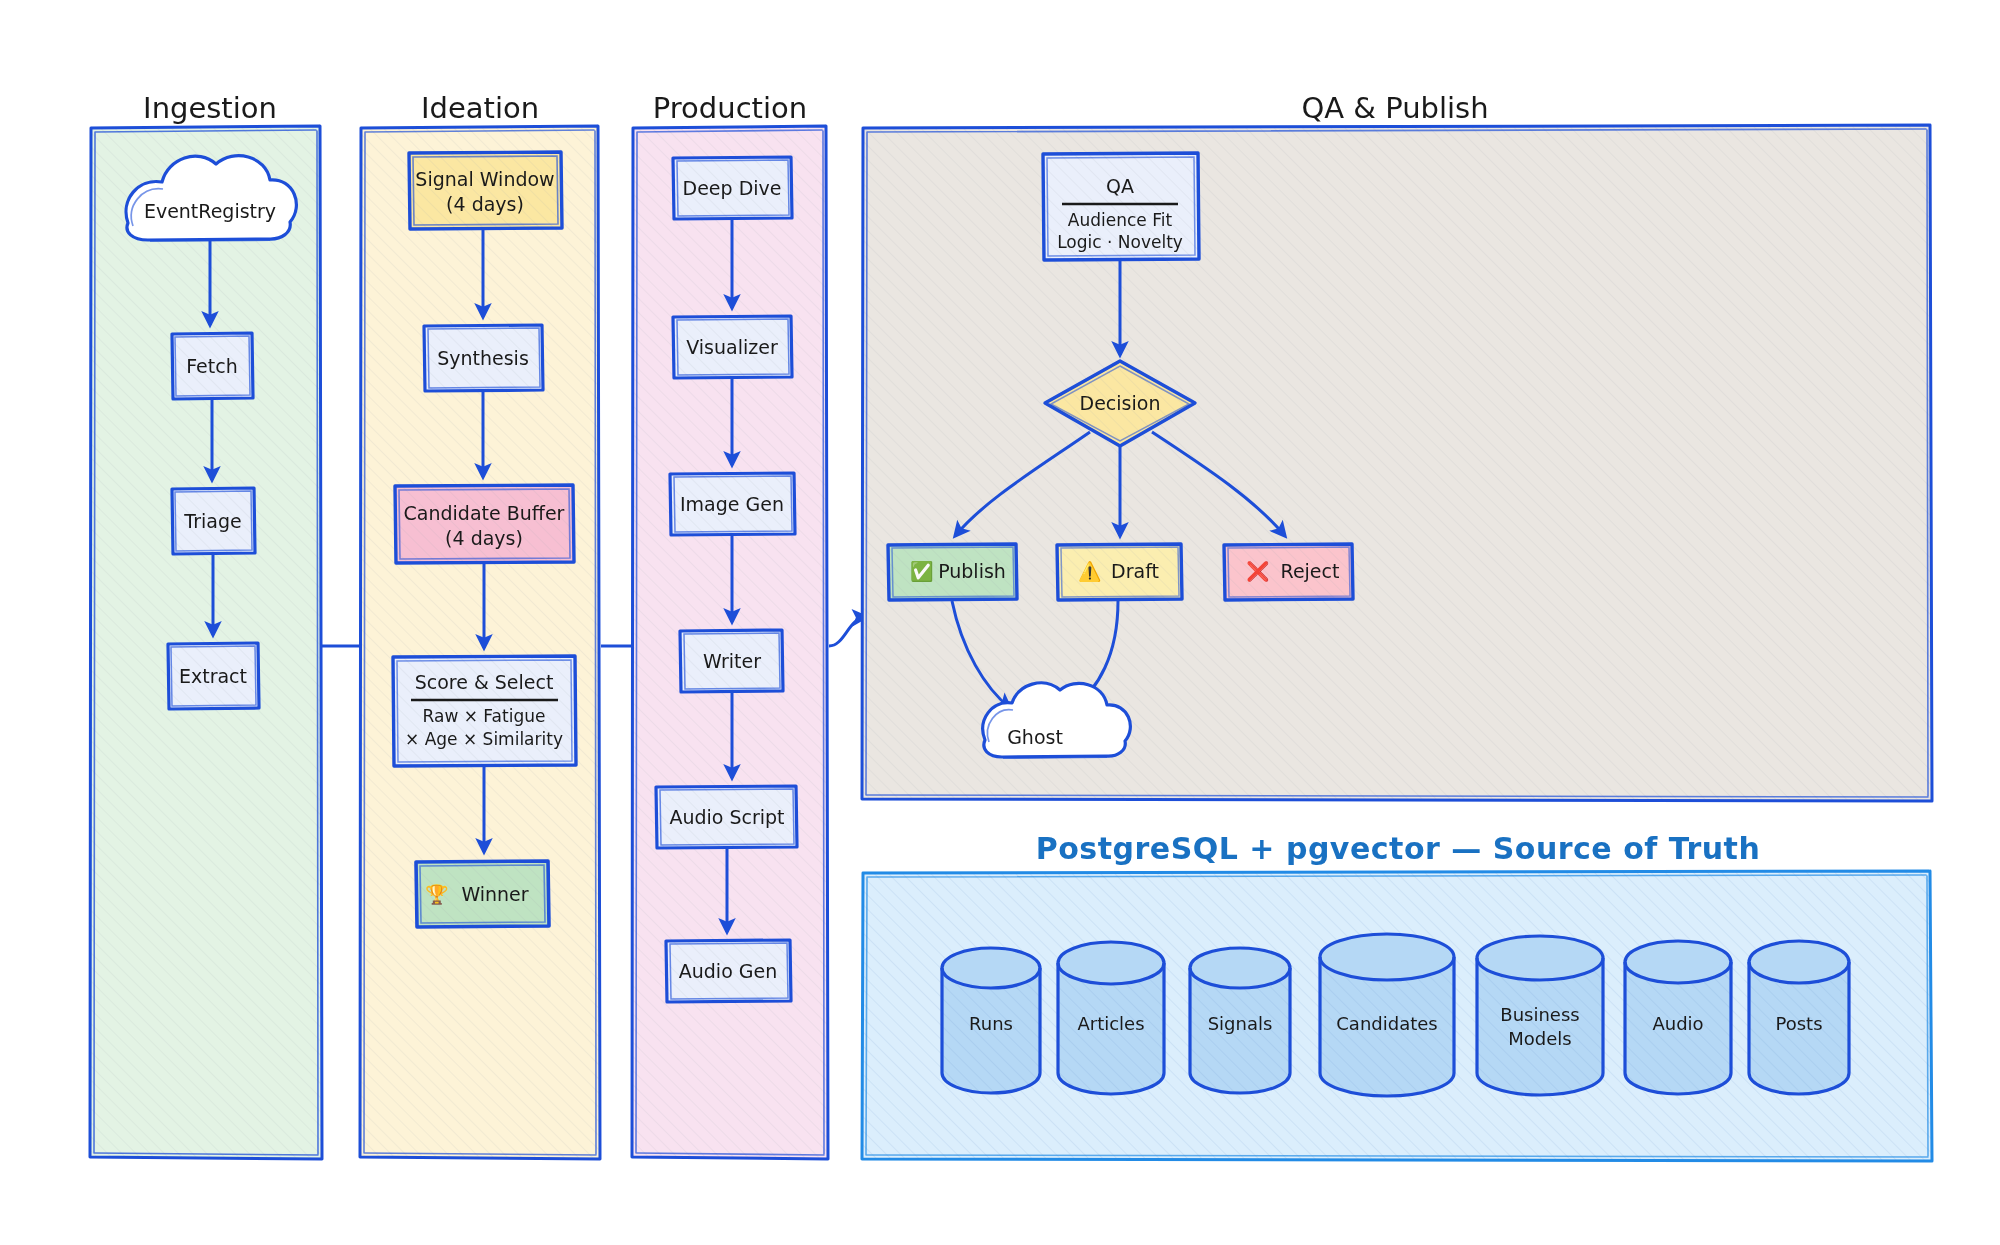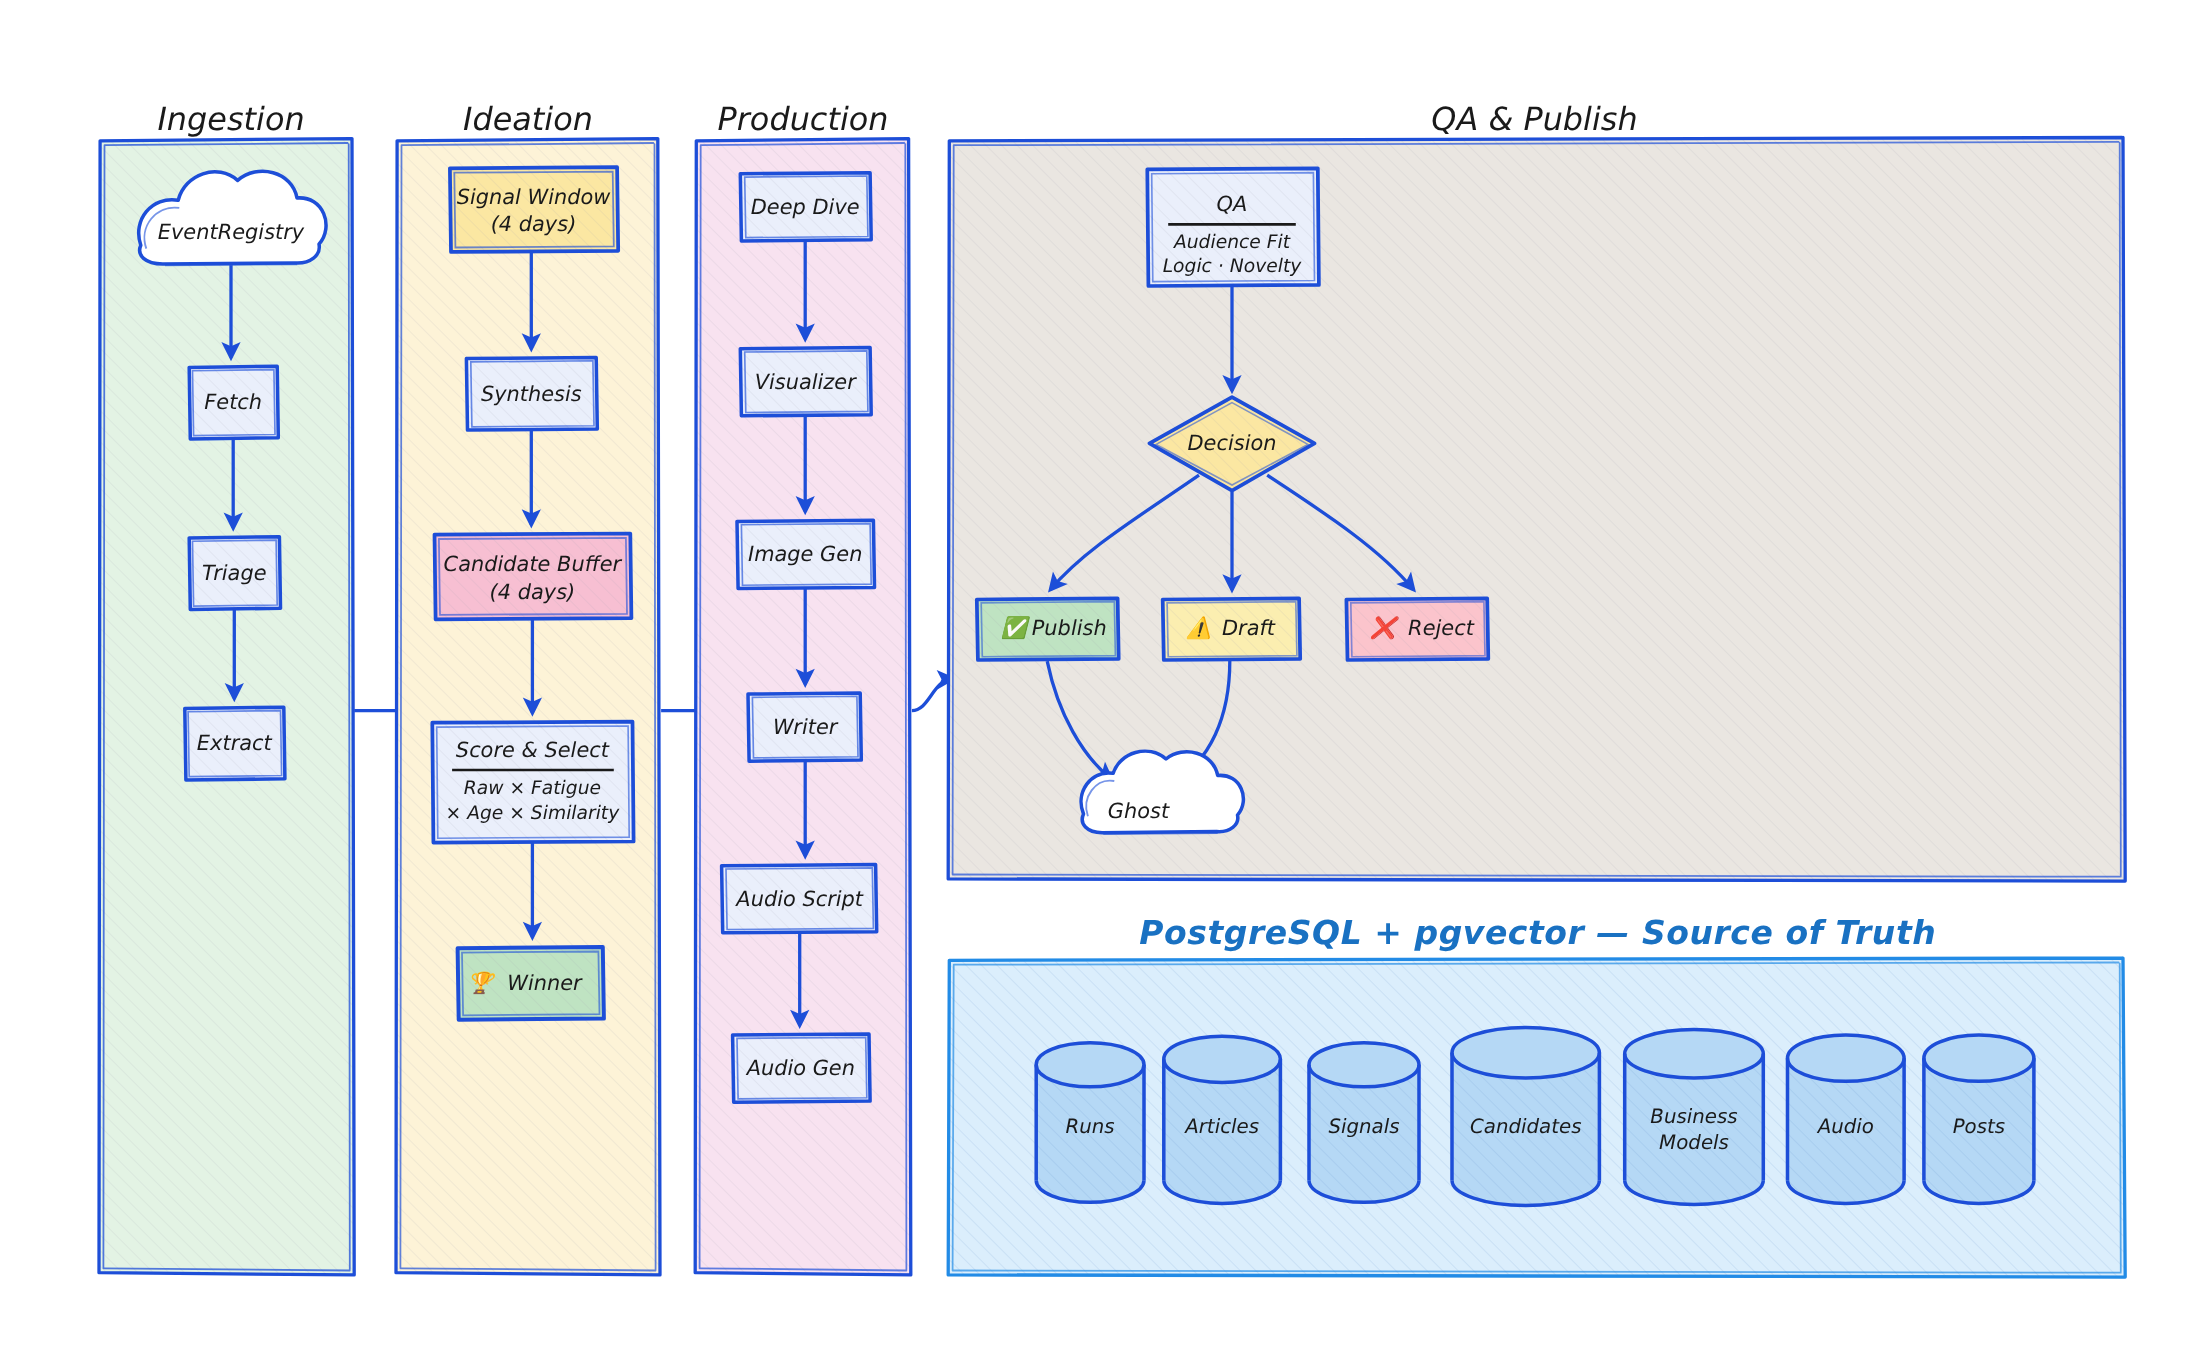--- a/index.html
+++ b/index.html
@@ -5,21 +5,21 @@
   html, body {
     margin: 0; padding: 0;
     background: #ffffff;
   }
   body {
     width: 2000px; height: 1245px;
     position: relative;
     overflow: hidden;
     font-family: "DejaVu Sans", sans-serif;
   }
-  #stage { position: absolute; inset: 0; font-style: italic; }
+  #stage { position: absolute; inset: 0; }
   svg#diagram { position: absolute; left: 0; top: 0; width: 2000px; height: 1245px; }
 
   
   .lbl {
     font-family: "DejaVu Sans", sans-serif;
     fill: #1a1a1a;
     text-anchor: middle;
     dominant-baseline: middle;
   }
   .group-title {

